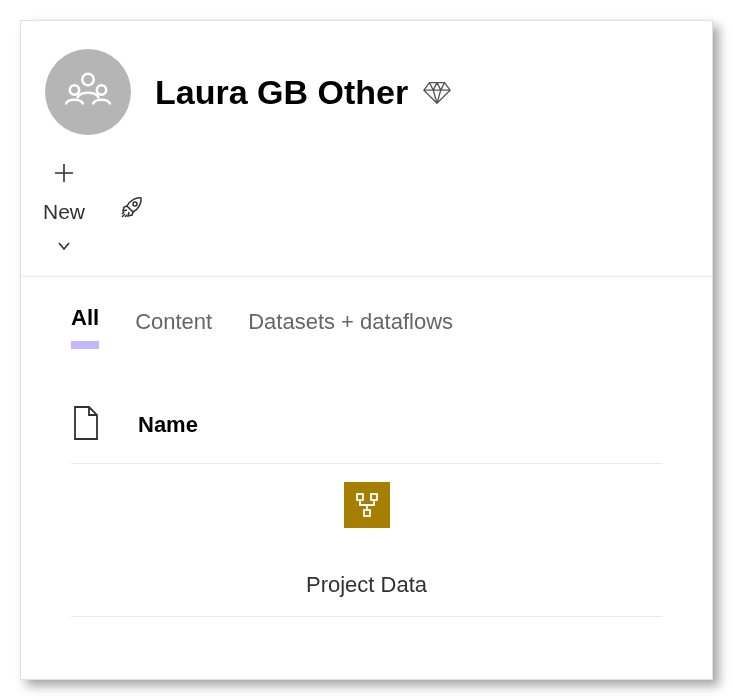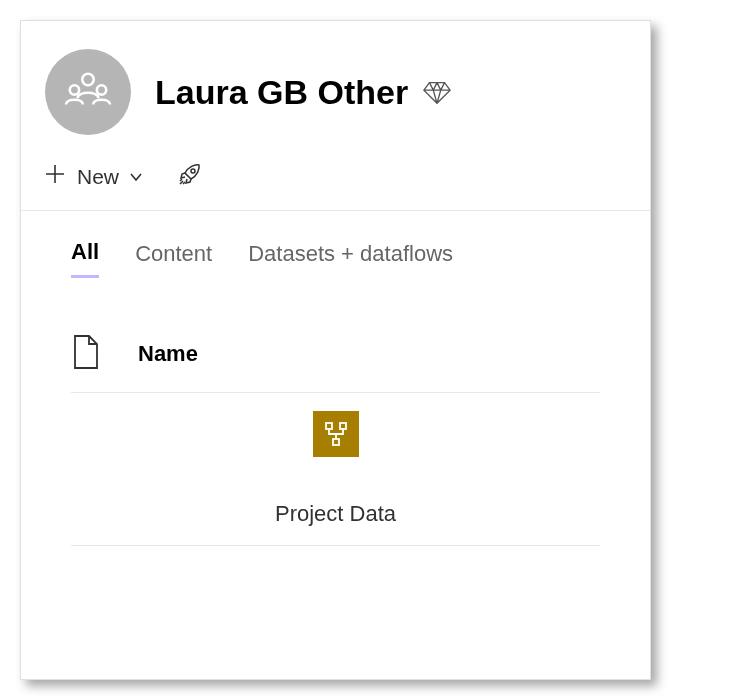--- a/index.html
+++ b/index.html
@@ -2,21 +2,21 @@
 <html><head>
   <meta charset="utf-8">
   <style>
     * { box-sizing: border-box; margin: 0; padding: 0; }
     body {
       font-family: "Segoe UI", -apple-system, BlinkMacSystemFont, sans-serif;
       background: #fff;
       padding: 20px;
     }
     .container {
-      width: 631px;
+      width: 693px;
       height: 660px;
       background: #fff;
       border: 1px solid #e0e0e0;
       box-shadow: 6px 6px 10px rgba(0,0,0,0.35);
       position: relative;
     }
     .header {
       display: flex;
       align-items: center;
       padding: 28px 24px 18px 24px;
@@ -53,20 +53,21 @@
     .toolbar-btn {
       display: flex;
       align-items: center;
       gap: 10px;
       font-size: 21px;
       color: #323130;
       cursor: pointer;
       background: none;
       border: none;
       font-family: inherit;
+      flex-direction: column;
     }
     .toolbar-btn svg { flex-shrink: 0; }
     .plus-icon svg { width: 24px; height: 24px; }
     .chevron-down-icon svg { width: 14px; height: 14px; }
     .rocket-icon svg { width: 26px; height: 26px; }
     .tabs {
       display: flex;
       gap: 36px;
       padding: 28px 0 0 50px;
     }
@@ -75,21 +76,21 @@
       color: #666;
       padding-bottom: 10px;
       cursor: pointer;
       background: none;
       border: none;
       font-family: inherit;
     }
     .tab.active {
       color: #000;
       font-weight: 600;
-      border-bottom: 3px solid #c4b5fd;
+      border-bottom: 8px solid #c4b5fd;
     }
     .table {
       padding: 56px 50px 0 50px;
     }
     .table-header {
       display: flex;
       align-items: center;
       gap: 37px;
       padding-bottom: 18px;
       border-bottom: 1px solid #e8e8e8;

